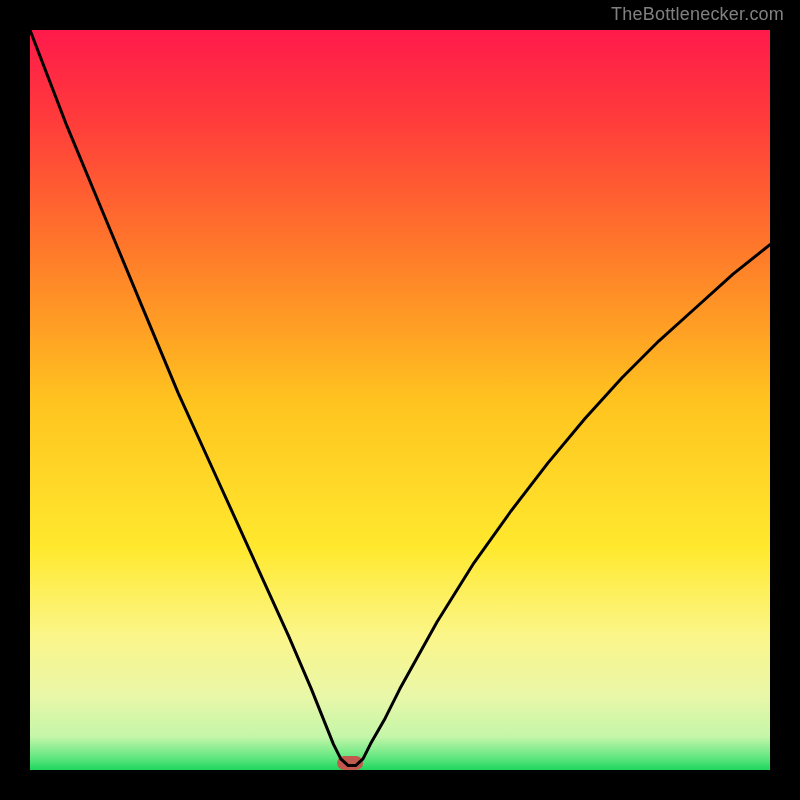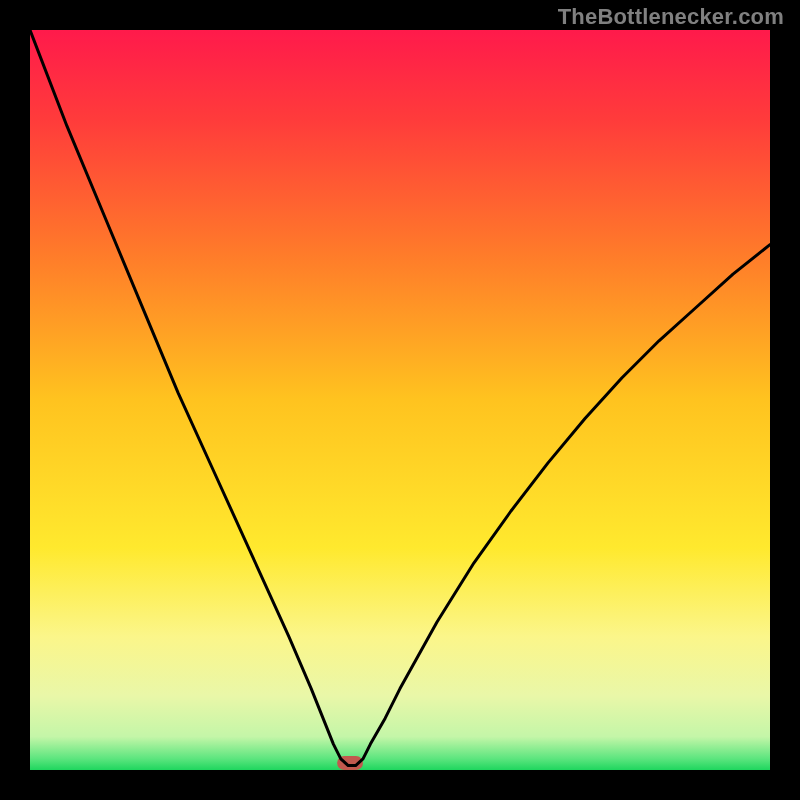--- a/index.html
+++ b/index.html
@@ -15,22 +15,22 @@
     position: relative;
     width: 800px;
     height: 800px;
     background: #000;
   }
   .watermark {
     position: absolute;
     top: 4px;
     right: 16px;
     color: #808080;
-    font-size: 22px;
-    font-weight: 700;
+    font-size: 18px;
+    font-weight: 400;
     letter-spacing: 0.2px;
     z-index: 4;
     user-select: none;
   }
   .plot {
     position: absolute;
     left: 30px;
     top: 30px;
     width: 740px;
     height: 740px;

